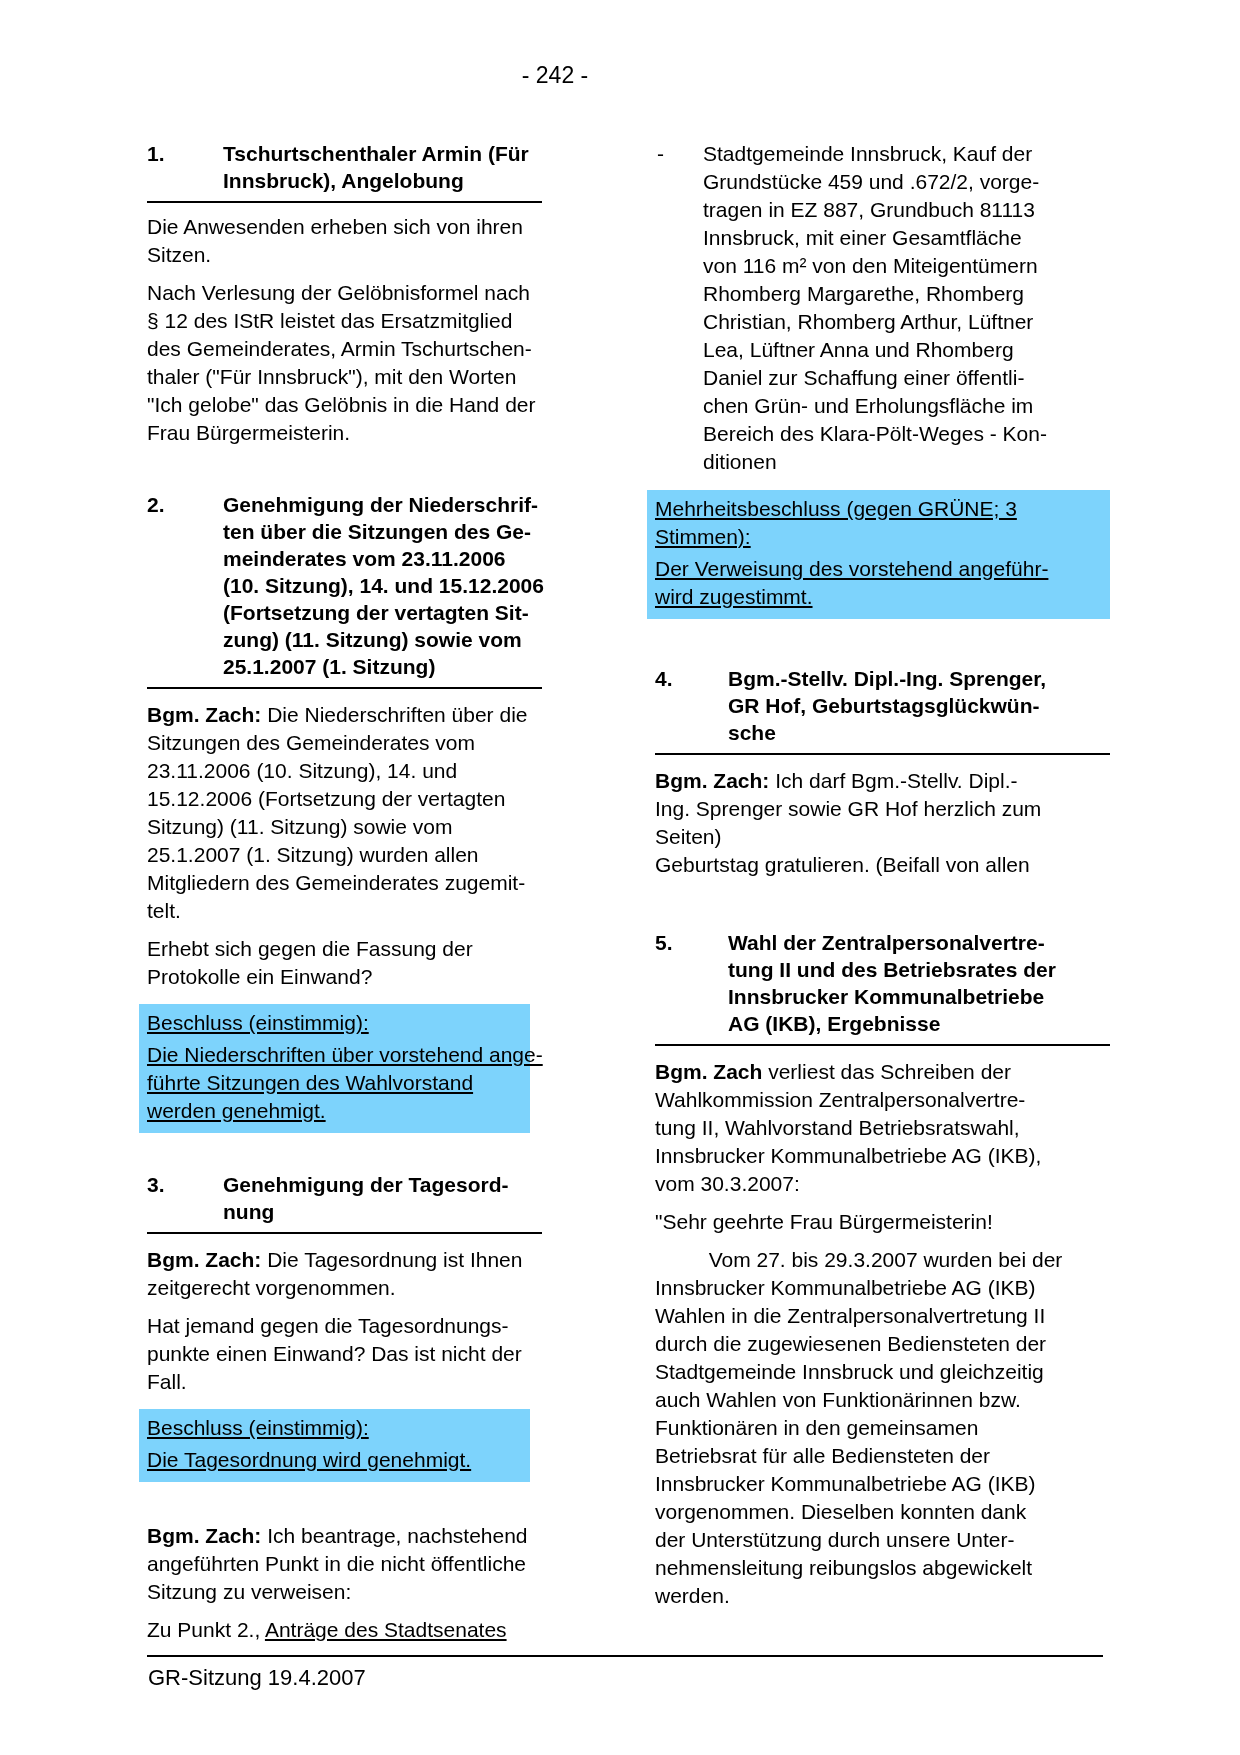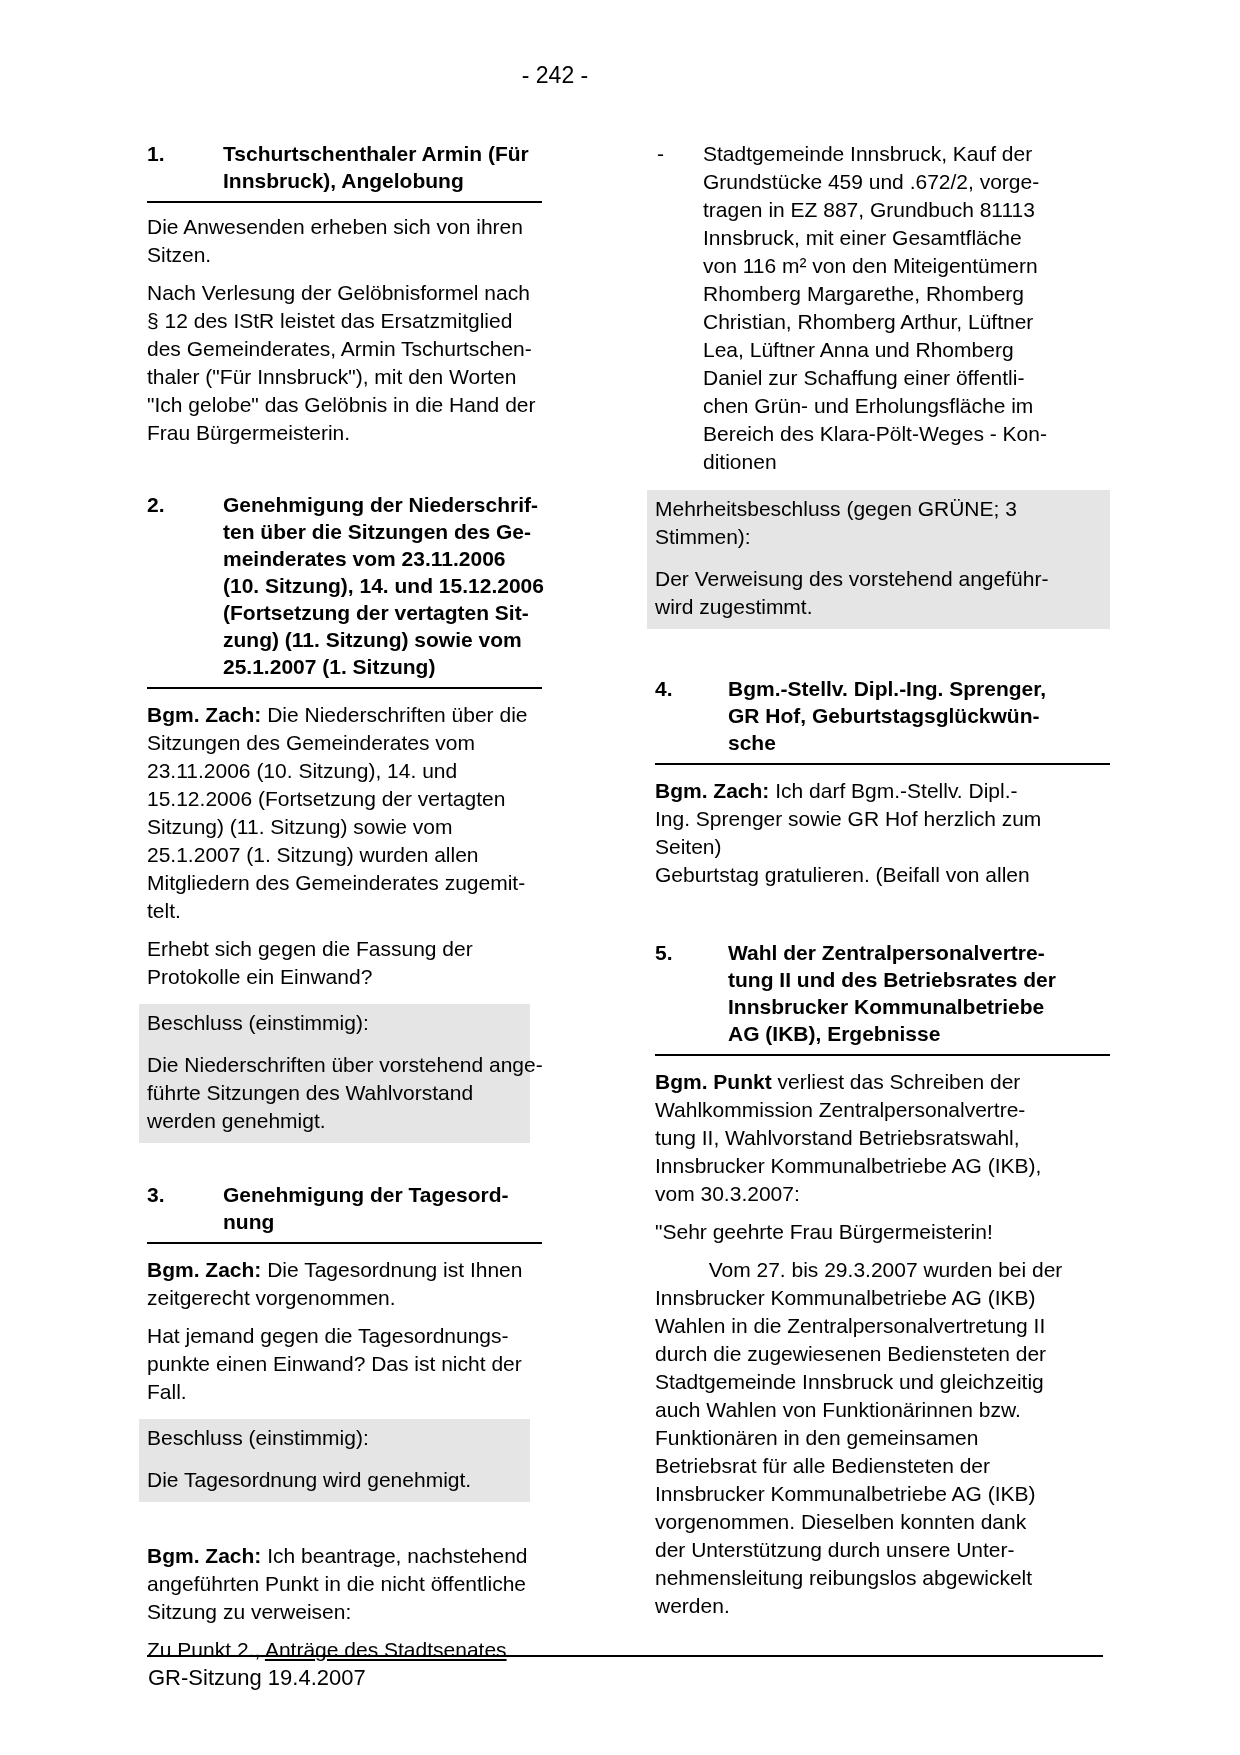--- a/index.html
+++ b/index.html
@@ -35,28 +35,29 @@
   .col-right .heading { padding-left:73px; }
   .hnum { position:absolute; left:0; top:0; line-height:27px; font-weight:bold; }
 
   .para { margin-top:10px; }
   .para.indent .ln:first-child { text-indent:6px;text-align:center; }
 
   .bullet { position:relative; margin-top:0; padding-left:48px; }
   .bmark  { position:absolute; left:2px; top:0; line-height:28px; }
 
   .dbox {
-    background:#e5e5e5;
+    background:#7dd3fc;
     margin-top:13px;
     margin-left:-8px;
     margin-right:12px;
     padding:5px 12px 8px 8px;
+    text-decoration:underline;
   }
   .col-right .dbox { margin-right:0; }
-  .dbox-body { margin-top:14px; }
+  .dbox-body { margin-top:4px; }
 
   .ul { text-decoration:underline; }
 
   .footer-rule {
     position:absolute; left:147px; top:1655px; width:956px;
     border-top:2px solid #000;
   }
   .footer {
     position:absolute; left:148px; top:1665px;
     font-size:22px;
@@ -189,21 +190,21 @@
         <div class="ln">Geburtstag gratulieren. (Beifall von allen</div>
       </div>
       <div class="heading" style="margin-top: 50px;">
         <span class="hnum">5.</span>
         <div class="hln">Wahl der Zentralpersonalvertre-</div>
         <div class="hln">tung II und des Betriebsrates der</div>
         <div class="hln">Innsbrucker Kommunalbetriebe</div>
         <div class="hln">AG (IKB), Ergebnisse</div>
       </div>
       <div class="para" style="margin-top: 12px;">
-        <div class="ln"><b>Bgm. Punkt</b> verliest das Schreiben der</div>
+        <div class="ln"><b>Bgm. Zach</b> verliest das Schreiben der</div>
         <div class="ln">Wahlkommission Zentralpersonalvertre-</div>
         <div class="ln">tung II, Wahlvorstand Betriebsratswahl,</div>
         <div class="ln">Innsbrucker Kommunalbetriebe AG (IKB),</div>
         <div class="ln">vom 30.3.2007:</div>
       </div>
       <div class="para">
         <div class="ln">"Sehr geehrte Frau Bürgermeisterin!</div>
       </div>
       <div class="para indent">
         <div class="ln">Vom 27. bis 29.3.2007 wurden bei der</div>

